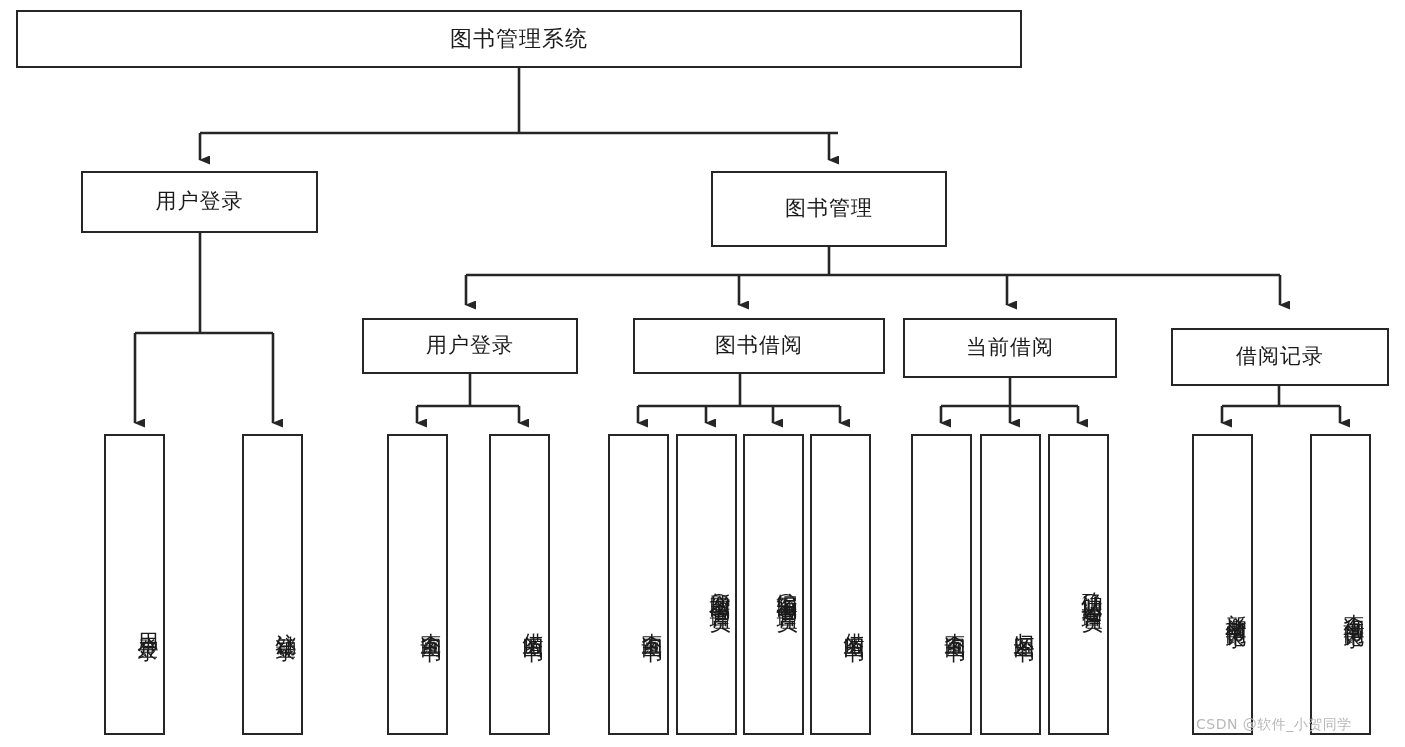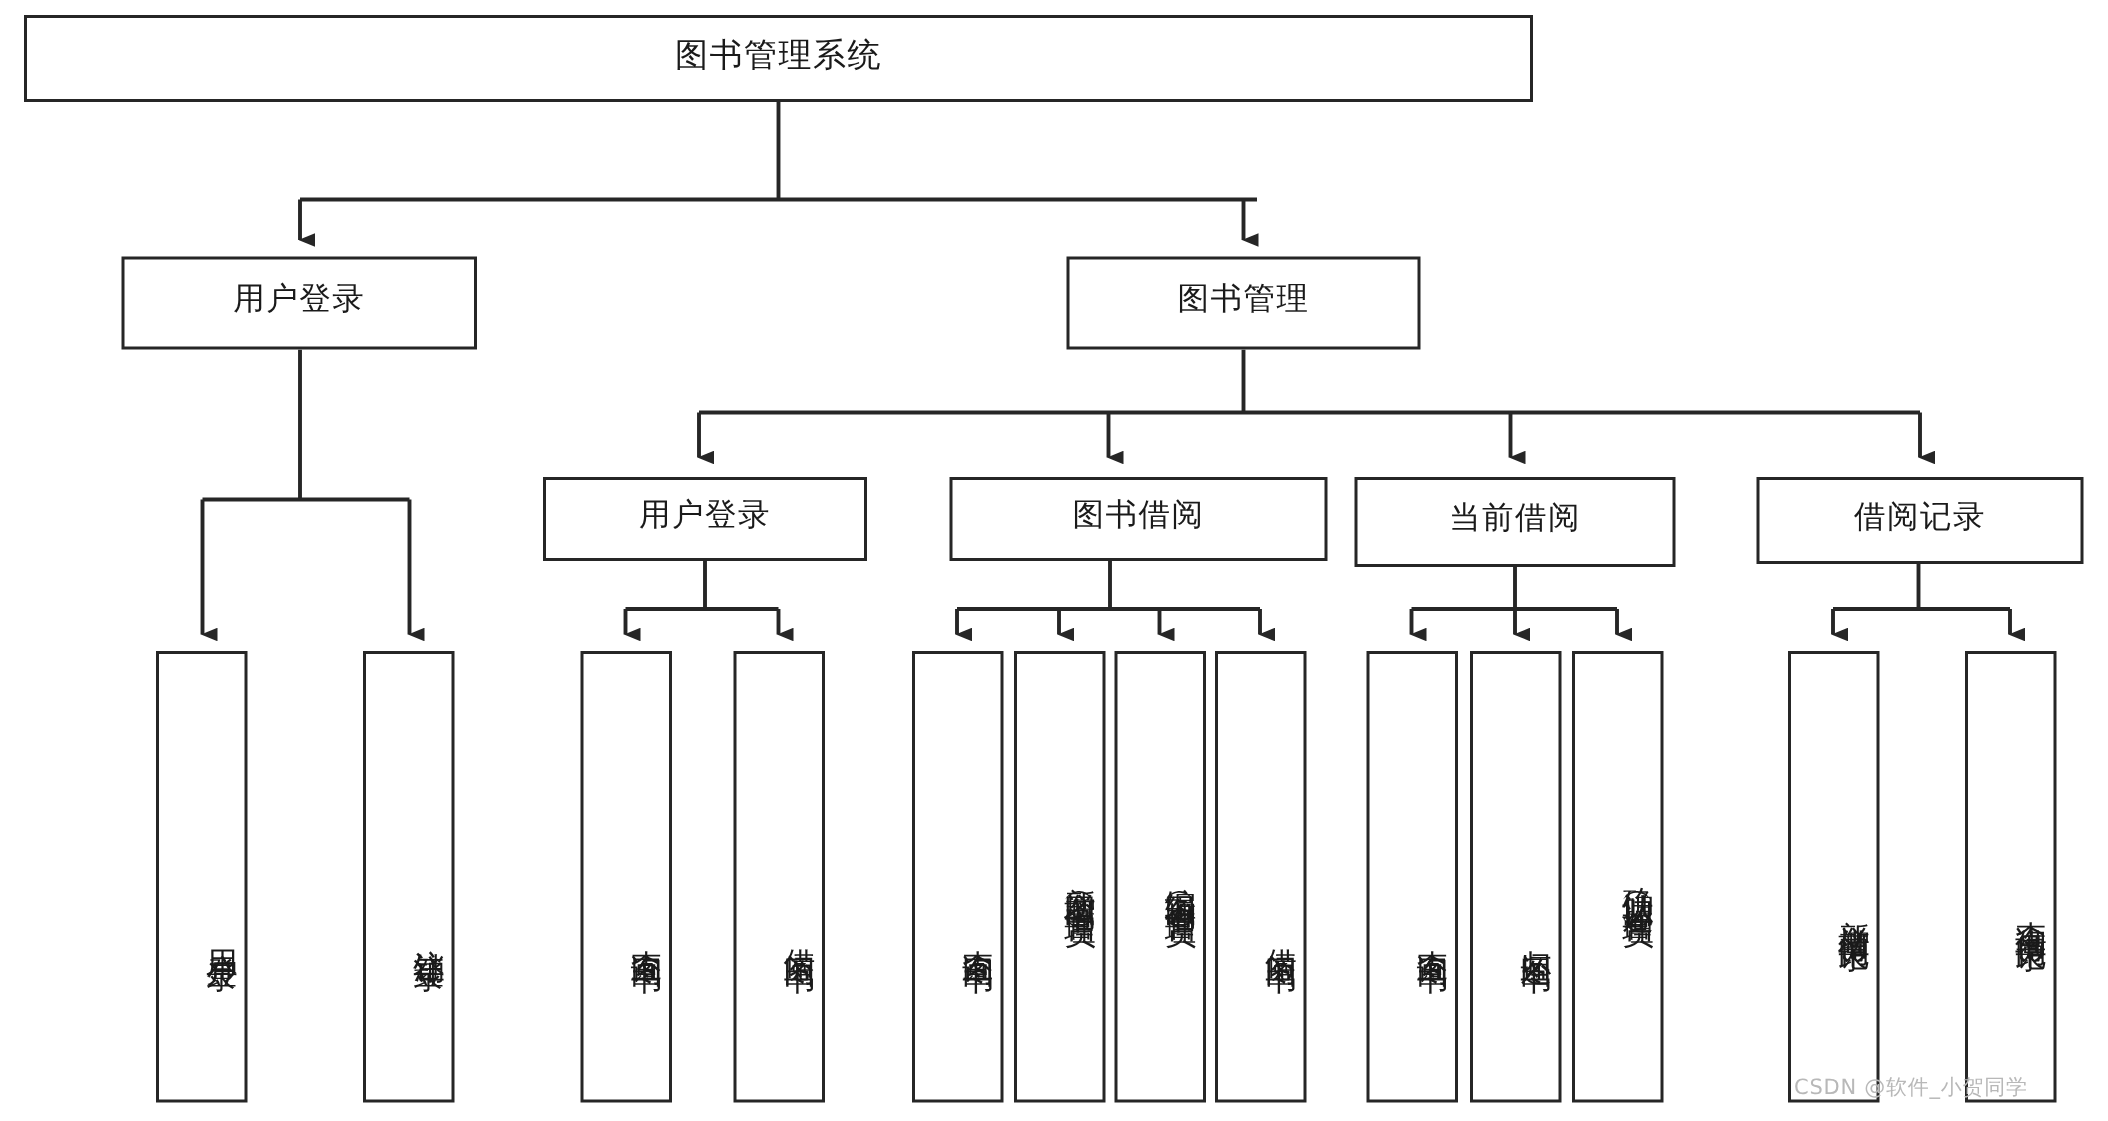--- a/index.html
+++ b/index.html
@@ -34,21 +34,20 @@
     display: flex;
     align-items: center;
     justify-content: center;
     color: #1a1a1a;
   }
   .node-h {
     font-size: 21px;
     letter-spacing: 1px;
     line-height: 1.2;
     white-space: nowrap;
-    font-family: Liberation Mono, monospace;
   }
   .node-root {
     font-size: 22px;
   }
   .node-v {
     writing-mode: vertical-rl;
     text-orientation: upright;
     font-size: 21px;
     line-height: 1.45;
     letter-spacing: 3px;
@@ -124,34 +123,34 @@
     </g>
   </svg>
 
   <div class="node node-h node-root" style="left:16px; top:10px; width:1006px; height:58px;">
     <span>图书管理系统</span>
   </div>
 
   <div class="node node-h" style="left:81px; top:171px; width:237px; height:62px;">
     <span>用户登录</span>
   </div>
-  <div class="node node-h" style="left:711px; top:171px; width:236px; height:62px;">
+  <div class="node node-h" style="left:711px; top:171px; width:236px; height:76px;">
     <span>图书管理</span>
   </div>
 
   <div class="node node-h" style="left:362px; top:318px; width:216px; height:56px;">
     <span>用户登录</span>
   </div>
   <div class="node node-h" style="left:633px; top:318px; width:252px; height:56px;">
     <span>图书借阅</span>
   </div>
   <div class="node node-h" style="left:903px; top:318px; width:214px; height:60px;">
     <span>当前借阅</span>
   </div>
-  <div class="node node-h" style="left:1171px; top:318px; width:218px; height:58px;">
+  <div class="node node-h" style="left:1171px; top:328px; width:218px; height:58px;">
     <span>借阅记录</span>
   </div>
 
   <div class="node node-v" style="left:104px; top:434px; width:61px; height:301px; padding-top:75px;">
     <span>用户登录</span>
   </div>
   <div class="node node-v" style="left:242px; top:434px; width:61px; height:301px; padding-top:75px;">
     <span>注销登录</span>
   </div>
 

